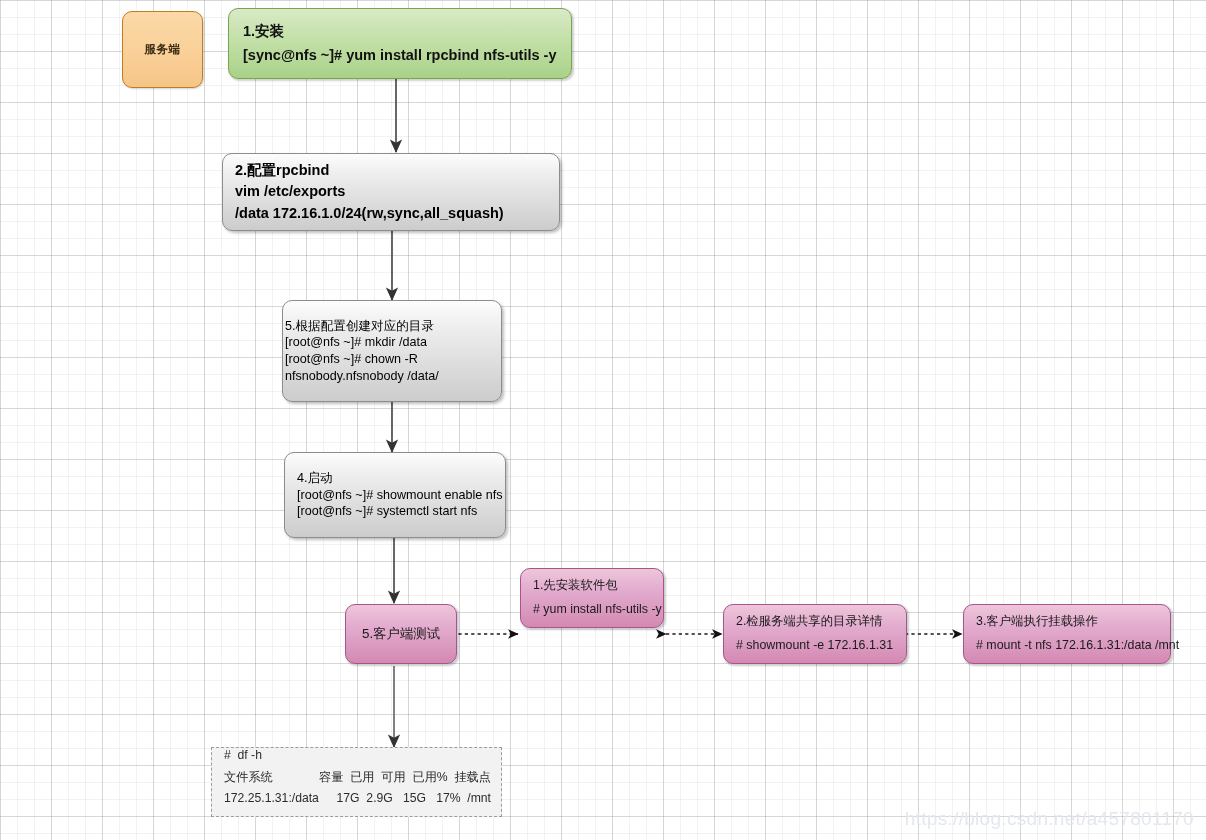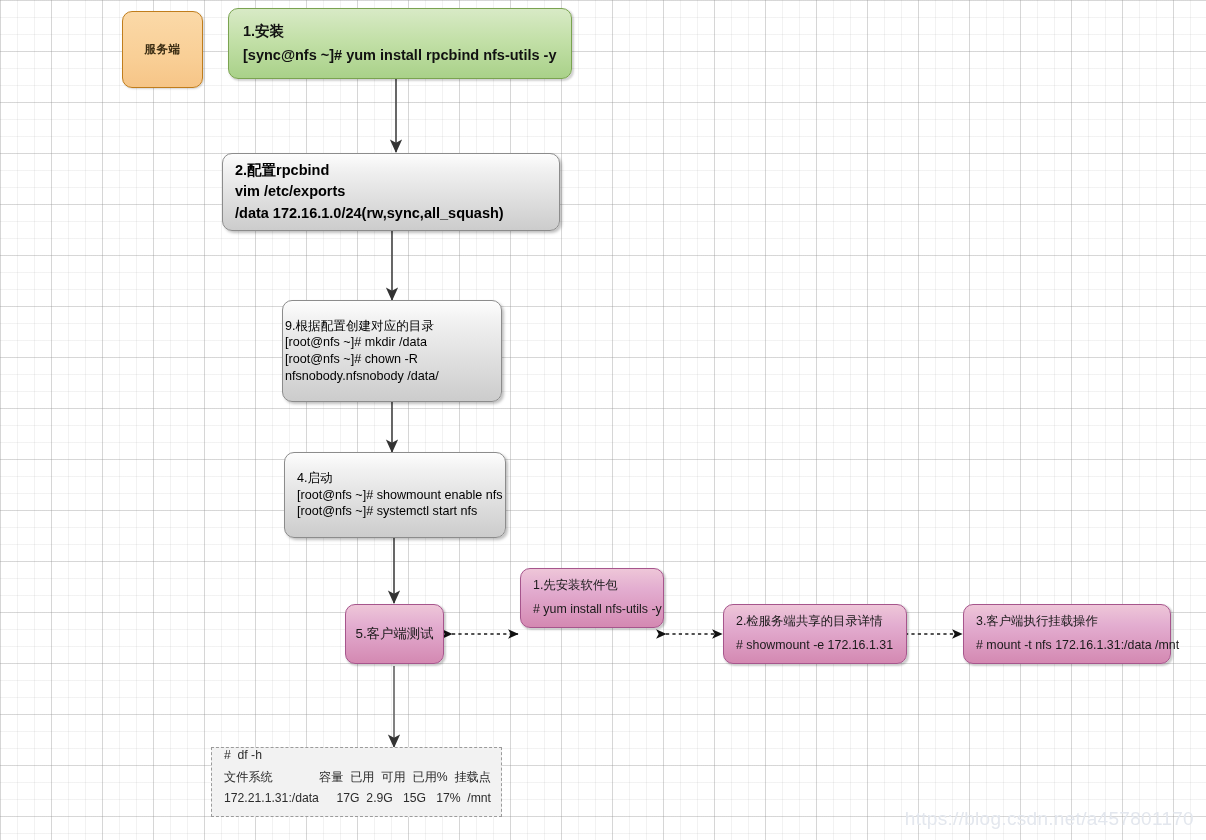--- a/index.html
+++ b/index.html
@@ -144,33 +144,33 @@
     <div class="line">[sync@nfs ~]# yum install rpcbind nfs-utils -y</div>
   </div>
 
   <div class="node node-grey grey-bold pad-l" style="left:222px;top:153px;width:338px;height:78px;">
     <div class="line">2.配置rpcbind</div>
     <div class="line">vim  /etc/exports</div>
     <div class="line">/data 172.16.1.0/24(rw,sync,all_squash)</div>
   </div>
 
   <div class="node node-grey grey-plain" style="left:282px;top:300px;width:220px;height:102px;padding-left:2px;">
-    <div class="line">9.根据配置创建对应的目录</div>
+    <div class="line">5.根据配置创建对应的目录</div>
     <div class="line">[root@nfs ~]# mkdir /data</div>
     <div class="line">[root@nfs ~]# chown -R</div>
     <div class="line">nfsnobody.nfsnobody /data/</div>
   </div>
 
   <div class="node node-grey grey-plain pad-l" style="left:284px;top:452px;width:222px;height:86px;">
     <div class="line">4.启动</div>
     <div class="line">[root@nfs ~]# showmount enable nfs</div>
     <div class="line">[root@nfs ~]# systemctl start  nfs</div>
   </div>
 
-  <div class="node node-pink pink-center" style="left:345px;top:604px;width:99px;height:60px;">
+  <div class="node node-pink pink-center" style="left:345px;top:604px;width:112px;height:60px;">
     <div class="line">5.客户端测试</div>
   </div>
 
   <div class="node node-pink pad-l" style="left:520px;top:568px;width:144px;height:60px;">
     <div class="line">1.先安装软件包</div>
     <div class="line"># yum install nfs-utils -y</div>
   </div>
 
   <div class="node node-pink pad-l" style="left:723px;top:604px;width:184px;height:60px;">
     <div class="line">2.检服务端共享的目录详情</div>
@@ -184,20 +184,20 @@
 
   <div class="node node-note" style="left:211px;top:747px;width:291px;height:70px;">
     <div class="note-row">
       <span>#  df -h</span>
     </div>
     <div class="note-row">
       <span class="note-col-a">文件系统</span>
       <span class="note-col-b">容量  已用  可用  已用%  挂载点</span>
     </div>
     <div class="note-row">
-      <span class="note-col-a">172.21.1.31:/data</span>
+      <span class="note-col-a">172.25.1.31:/data</span>
       <span class="note-col-b">17G  2.9G   15G   17%  /mnt</span>
     </div>
   </div>
 
   <div class="watermark">https://blog.csdn.net/a457801170</div>
 
 </div>
 
 </body></html>

